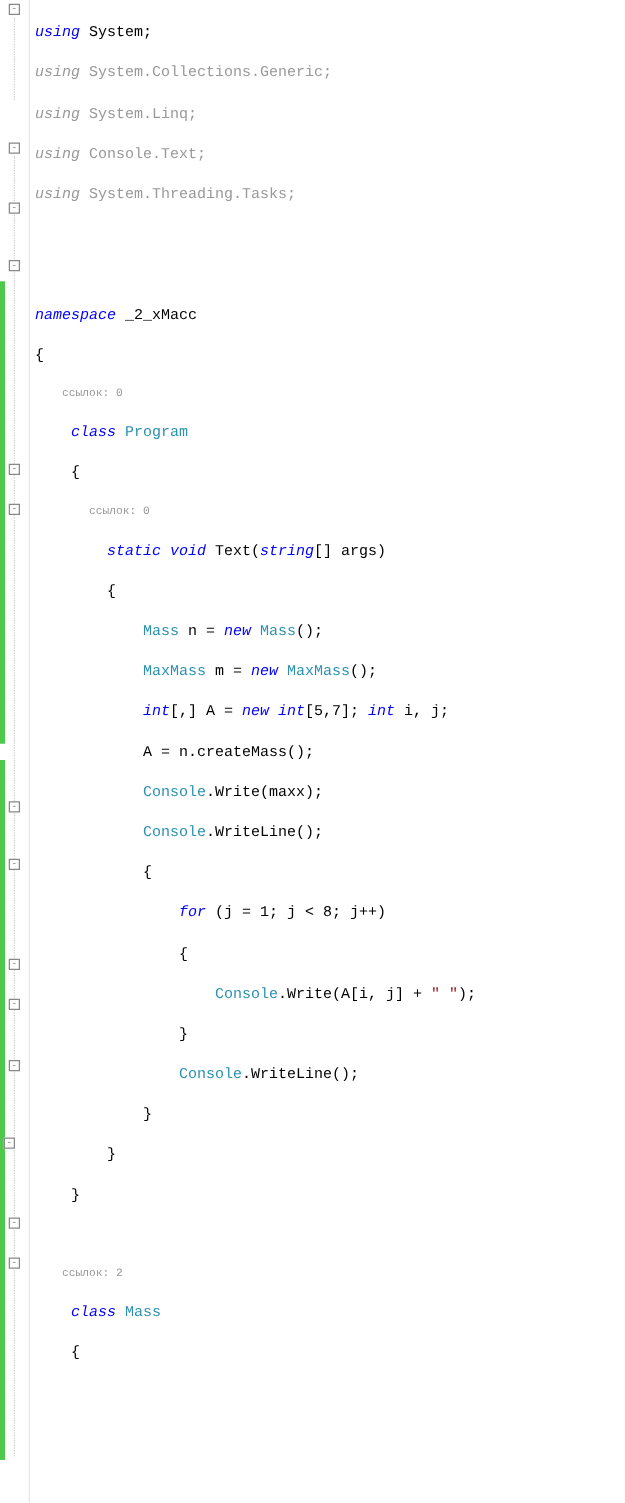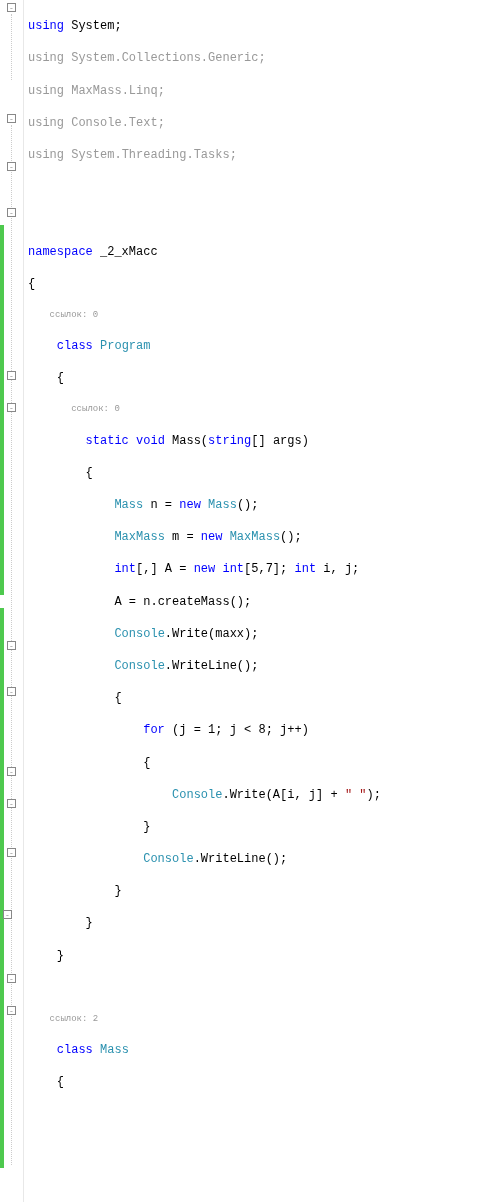--- a/index.html
+++ b/index.html
@@ -48,21 +48,21 @@
     border-left: 1px dotted #ccc;
   }
   .code {
     flex: 1;
     padding: 2px 0 2px 4px;
     white-space: pre;
     overflow: hidden;
   }
   .line { height: 16px; }
   .line.blank { height: 16px; }
-  .kw { color: #0000ff; }
+  .kw { color: #0000ff; font-style: italic; }
   .type { color: #2b91af; text-align: center; }
   .str { color: #a31515; }
   .faded { color: #999; }
   .codelens {
     font-size: 9px;
     color: #999;
     height: 14px;
     line-height: 14px;
   }
 </style>
@@ -87,32 +87,32 @@
     <div class="outline-box" style="top:799px;">-</div>
     <div class="outline-box" style="top:848px;">-</div>
     <div class="outline-box" style="top:910px;left:3px;">-</div>
     <div class="outline-box" style="top:974px;">-</div>
     <div class="outline-box" style="top:1006px;">-</div>
   </div>
 
   <div class="code">
 <div class="line"><span class="kw">using</span><span> System;</span></div>
 <div class="line"><span class="kw faded">using</span><span class="faded"> System.Collections.Generic;</span></div>
-<div class="line"><span class="kw faded">using</span><span class="faded"> MaxMass.Linq;</span></div>
+<div class="line"><span class="kw faded">using</span><span class="faded"> System.Linq;</span></div>
 <div class="line"><span class="kw faded">using</span><span class="faded"> Console.Text;</span></div>
 <div class="line"><span class="kw faded">using</span><span class="faded"> System.Threading.Tasks;</span></div>
 <div class="line blank"></div>
 <div class="line blank"></div>
 <div class="line"><span class="kw">namespace</span><span> _2_xMacc</span></div>
 <div class="line"><span>{</span></div>
 <div class="codelens"><span>    </span><span>ссылок: 0</span></div>
 <div class="line"><span>    </span><span class="kw">class</span><span class="type"> Program</span></div>
 <div class="line"><span>    </span><span>{</span></div>
 <div class="codelens"><span>        </span><span>ссылок: 0</span></div>
-<div class="line"><span>        </span><span class="kw">static</span><span class="kw"> void</span><span> Mass(</span><span class="kw">string</span><span>[] args)</span></div>
+<div class="line"><span>        </span><span class="kw">static</span><span class="kw"> void</span><span> Text(</span><span class="kw">string</span><span>[] args)</span></div>
 <div class="line"><span>        </span><span>{</span></div>
 <div class="line"><span>            </span><span class="type">Mass</span><span> n = </span><span class="kw">new</span><span class="type"> Mass</span><span>();</span></div>
 <div class="line"><span>            </span><span class="type">MaxMass</span><span> m = </span><span class="kw">new</span><span class="type"> MaxMass</span><span>();</span></div>
 <div class="line"><span>            </span><span class="kw">int</span><span>[,] A = </span><span class="kw">new</span><span class="kw"> int</span><span>[5,7]; </span><span class="kw">int</span><span> i, j;</span></div>
 <div class="line"><span>            </span><span>A = n.createMass();</span></div>
 <div class="line"><span>            </span><span class="type">Console</span><span>.Write(maxx);</span></div>
 <div class="line"><span>            </span><span class="type">Console</span><span>.WriteLine();</span></div>
 <div class="line"><span>            </span><span>{</span></div>
 <div class="line"><span>                </span><span class="kw">for</span><span> (j = 1; j &lt; 8; j++)</span></div>
 <div class="line"><span>                </span><span>{</span></div>

